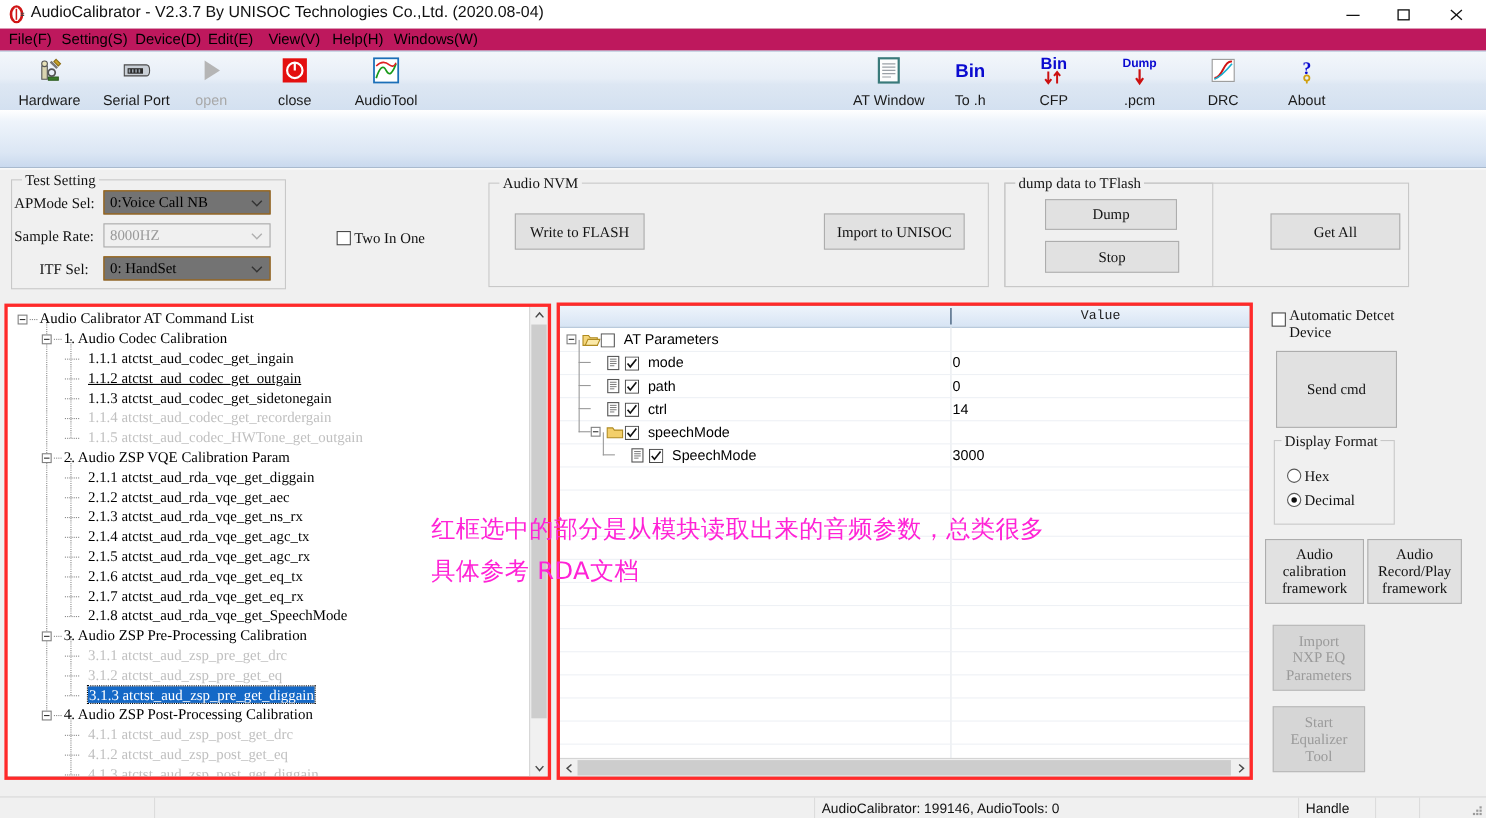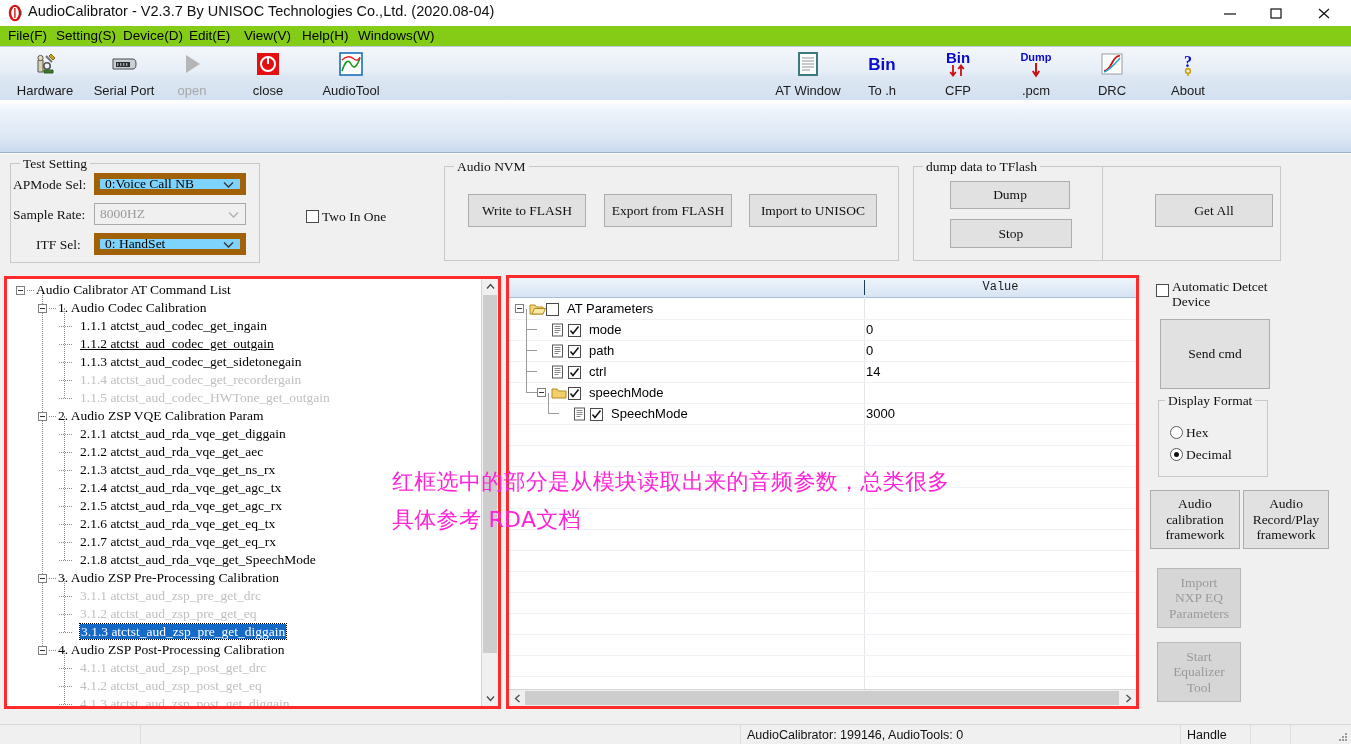--- a/index.html
+++ b/index.html
@@ -15,38 +15,38 @@
   .titlebar{position:absolute;left:0;top:0;width:1351px;height:26px;background:#ffffff;
             border-bottom:1px solid #dcdcdc;}
   .titlebar .tb-icon{position:absolute;left:6px;top:4px;width:18px;height:18px;}
   .titlebar .tb-text{position:absolute;left:28px;top:3px;font-size:14.5px;
             font-family:"Liberation Sans",sans-serif;color:#101010;white-space:nowrap;}
   .wbtn{position:absolute;top:0;width:46px;height:26px;cursor:default;}
   .wbtn svg{position:absolute;left:50%;top:50%;transform:translate(-50%,-50%);}
   .wbtn-min{right:98px;} .wbtn-max{right:52px;} .wbtn-close{right:4px;}
 
   
-  .menubar{position:absolute;left:0;top:26px;width:1351px;height:20px;background:#84cc16;}
+  .menubar{position:absolute;left:0;top:26px;width:1351px;height:20px;background:#be185d;}
   .menubar .mi{position:absolute;top:2px;height:16px;font-size:13.5px;
         font-family:"Liberation Sans",sans-serif;color:#000;white-space:nowrap;padding:0 4px;}
 
   
   .toolbar{position:absolute;left:0;top:46px;width:1351px;height:54px;
       background:linear-gradient(to bottom,#f3f7fb 0%, #e7eef7 45%, #dde7f3 55%, #d3e0f0 100%);
       border-top:1px solid #b9c9de;border-bottom:1px solid #b0c2da;}
   .tbtn{position:absolute;top:2px;width:auto;text-align:center;}
   .tbtn .glyph{height:30px;display:flex;align-items:center;justify-content:center;}
   .tbtn .cap{font-size:13px;font-family:"Liberation Sans",sans-serif;
       color:#1a1a1a;margin-top:4px;white-space:nowrap;}
   .tbtn.dim .cap{color:#a8a8a8;text-align:center;}
 
   .lbl-blue{position:absolute;font-family:"Liberation Sans",sans-serif;font-weight:bold;
       color:#0000ee;font-size:13.5px;}
 
-  .combo{position:absolute;background:#7dd3fc;border:6px solid #a16207;
+  .combo{position:absolute;background:#737373;border:1px solid #a16207;
       box-sizing:border-box;font-family:"Liberation Sans",sans-serif;}
   .combo .val{position:absolute;left:5px;top:50%;transform:translateY(-50%);
       font-size:13px;font-weight:bold;color:#000;white-space:nowrap;}
   .combo .arw{position:absolute;right:6px;top:50%;transform:translateY(-50%);}
   .combo.flat{background:#f0f0f0;border:1px solid #a9a9a9;}
 
   
   .banner{position:absolute;left:0;top:100px;width:1351px;height:52px;
      background:linear-gradient(to bottom,#ffffff 0%,#eef4fb 20%,#dbe6f4 75%,#c9d9ee 100%);
      border-bottom:1px solid #9aaec6;}
@@ -364,23 +364,20 @@
   </div>
 
   <div class="chk" style="left:306px;top:210px"></div>
   <span class="flabel" style="left:322px;top:209px">Two In One</span>
 
   <div class="gb" style="left:444px;top:166px;width:455px;height:95px">
     <span class="gb-title">Audio NVM</span>
   </div>
   <div class="btn" style="left:468px;top:194px;width:118px;height:33px">
     <span>Write to FLASH</span>
-  </div>
-  <div class="btn" style="left:604px;top:194px;width:128px;height:33px">
-    <span>Export from FLASH</span>
   </div>
   <div class="btn" style="left:749px;top:194px;width:128px;height:33px">
     <span>Import to UNISOC</span>
   </div>
 
   <div class="gb" style="left:913px;top:166px;width:368px;height:95px"></div>
   <div class="gb" style="left:913px;top:166px;width:190px;height:95px">
     <span class="gb-title">dump data to TFlash</span>
   </div>
   <div class="btn" style="left:950px;top:181px;width:120px;height:28px">

